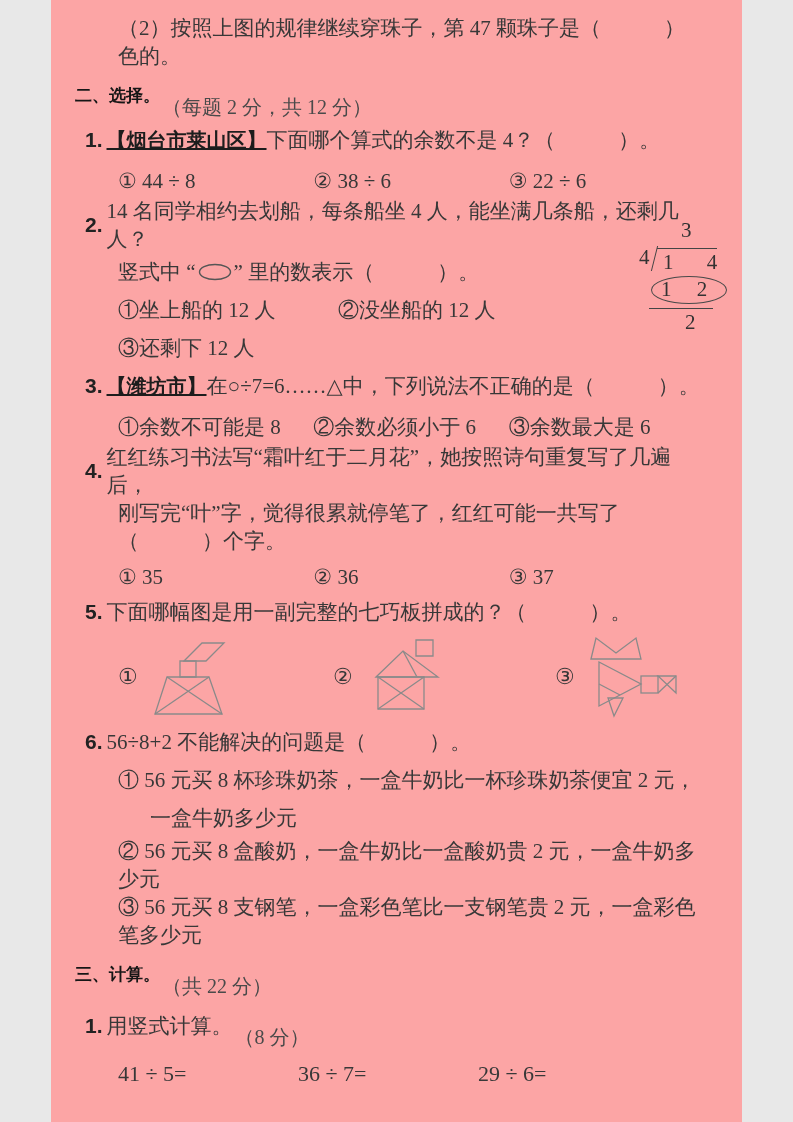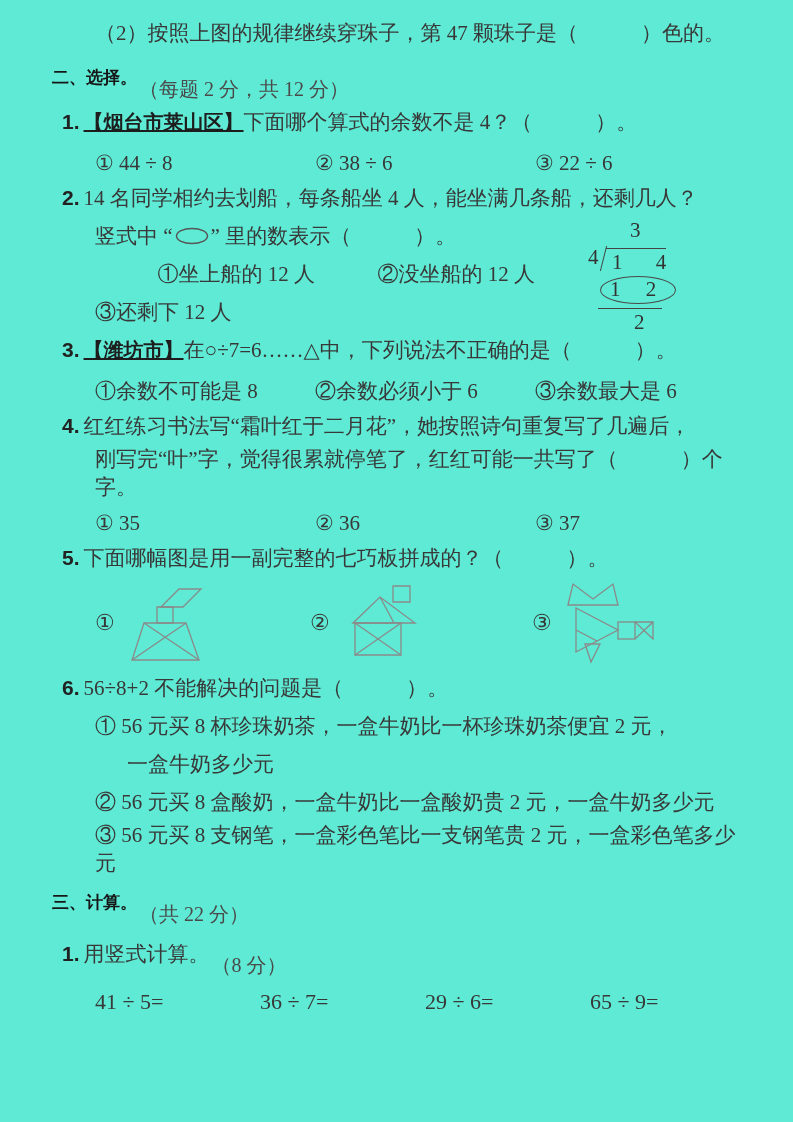--- a/index.html
+++ b/index.html
@@ -1,35 +1,35 @@
 <!DOCTYPE html>
 <html><head>
 <meta charset="utf-8">
 <style>
   html,body{margin:0;padding:0;background:#e8e8e8;}
   .sheet{
-    width:793px;height:1122px;position:relative;margin:0 auto;
-    background:#5eead4;box-sizing:border-box;
-    padding:14px 38px 0 52px;
+    width:691px;height:1122px;position:relative;margin:0 auto;
+    background:#fca5a5;box-sizing:border-box;
+    padding:14px 38px 0 24px;
     font-family:"Liberation Serif","DejaVu Serif",serif;
     color:#383838;font-size:21px;
     overflow:hidden;
   }
   .line{min-height:38px;display:flex;align-items:center;white-space:pre-wrap;}
   .ind1{padding-left:10px;}          
   .ind2{padding-left:43px;}          
   .ind3{padding-left:75px;}          
   .qnum{font-family:"Liberation Sans","DejaVu Sans",sans-serif;font-weight:bold;color:#222;margin-right:4px;}
   .qtag{font-family:"Liberation Sans","DejaVu Sans",sans-serif;font-weight:bold;color:#1d1d1d;font-size:20px;text-decoration:underline;}
   .sec-title{font-family:"Liberation Sans","DejaVu Sans",sans-serif;font-weight:bold;color:#161616;font-size:17px;}
   .sec-pts{color:#4a4a4a;font-size:20px;margin-left:2px;margin-top:24px;}
   .cols3{display:flex;}
   .cols3>span{width:220px;margin-top:6px;}
   .cols2{display:flex;}
-  .cols2>span{width:220px;text-align:right;}
+  .cols2>span{width:220px;}
   .probs{display:flex;margin-top:10px;}
   .probs>span{width:180px;font-size:22px;}
   .oval-glyph{display:inline-block;vertical-align:-3px;margin:0 2px;}
 
   
   .ld{position:absolute;left:584px;top:218px;width:100px;height:110px;font-size:21px;color:#333;}
   .ld span{position:absolute;}
   .ld-quot{left:46px;top:0;}
   .ld-divisor{left:4px;top:27px;}
   .ld-slash{position:absolute;left:19px;top:28px;height:25px;border-left:1.6px solid #444;transform:skewX(-14deg);}
@@ -188,16 +188,15 @@
 
   <div class="line ind1">
     <span class="qnum">1.</span>
     <span>用竖式计算。</span>
     <span class="sec-pts">（8 分）</span>
   </div>
   <div class="probs ind2">
     <span>41 ÷ 5=</span>
     <span>36 ÷ 7=</span>
     <span>29 ÷ 6=</span>
-    <span>65 ÷ 9=</span>
   </div>
 
 </div>
 
 </body></html>

